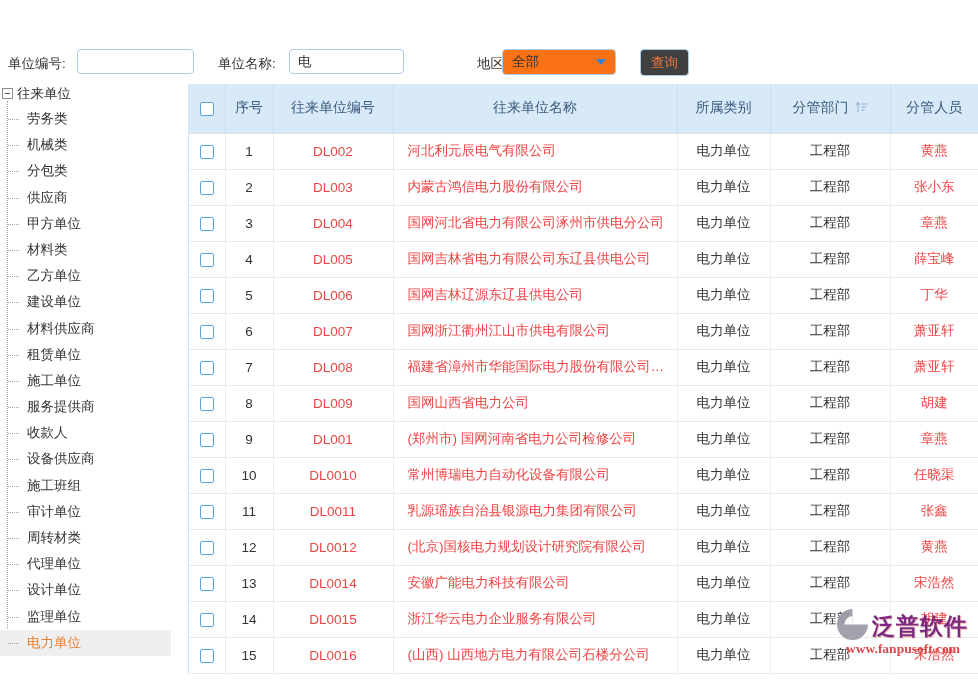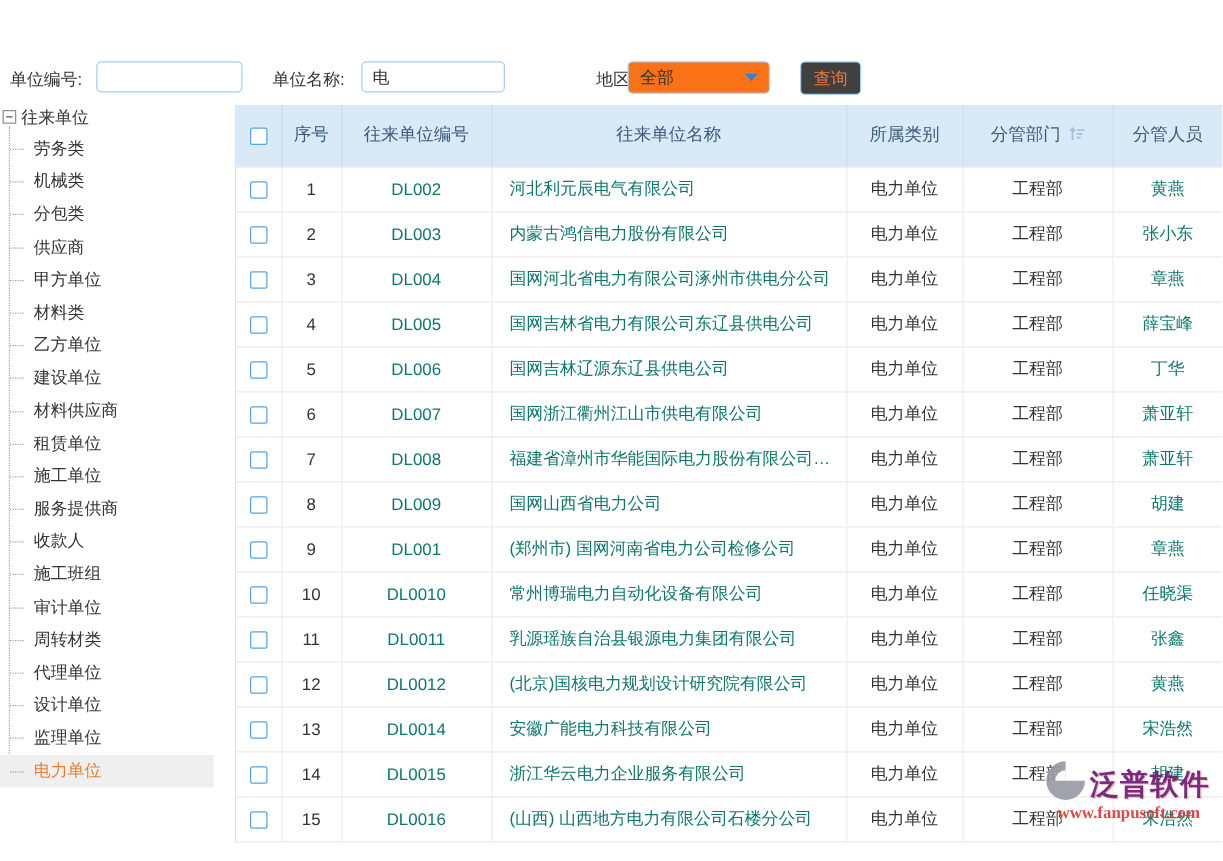--- a/index.html
+++ b/index.html
@@ -61,21 +61,21 @@
     border-right:1px solid #C6DEF2; border-bottom:1px solid #E2E2E2; text-align:center;
     white-space:nowrap;
   }
   th:last-child { border-right:none; }
   td {
     height:36px; background:#fff; font-size:13.5px; text-align:center; color:#333;
     border-right:1px solid #EDEDED; border-bottom:1px solid #EAEAEA; white-space:nowrap;
   }
   td:last-child { border-right:none; }
   td.name { text-align:left; padding:0 10px 0 14px; overflow:hidden; text-overflow:ellipsis; }
-  .blue { color:#0f766e; cursor:pointer; }
+  .blue { color:#ef4444; cursor:pointer; }
   .cb {
     display:inline-block; width:14px; height:14px; border:1px solid #5AA5DF;
     border-radius:2px; background:#fff; vertical-align:middle; cursor:pointer;
   }
   .sort-ic { display:inline-block; vertical-align:-1px; margin-left:6px; }
   
   .watermark { position:absolute; left:836px; top:608px; width:142px; z-index:5; pointer-events:none; opacity:.92; }
   .wm-row { display:flex; align-items:center; }
   .wm-brand { font-size:23px; font-weight:bold; color:#701a75; letter-spacing:1px; text-shadow:1px 1px 0 rgba(214,57,59,.35); white-space:nowrap; }
   .wm-url { font-family:"Liberation Serif","DejaVu Serif",serif; font-size:13.5px; font-weight:bold; color:#D6393B; margin:-4px 0 0 10px; white-space:nowrap; }
@@ -150,20 +150,23 @@
       </div>
 
       <div class="tree-item">
         <span>服务提供商</span>
       </div>
 
       <div class="tree-item">
         <span>收款人</span>
       </div>
 
+      <div class="tree-item">
+        <span>设备供应商</span>
+      </div>
 
       <div class="tree-item">
         <span>施工班组</span>
       </div>
 
       <div class="tree-item">
         <span>审计单位</span>
       </div>
 
       <div class="tree-item">

